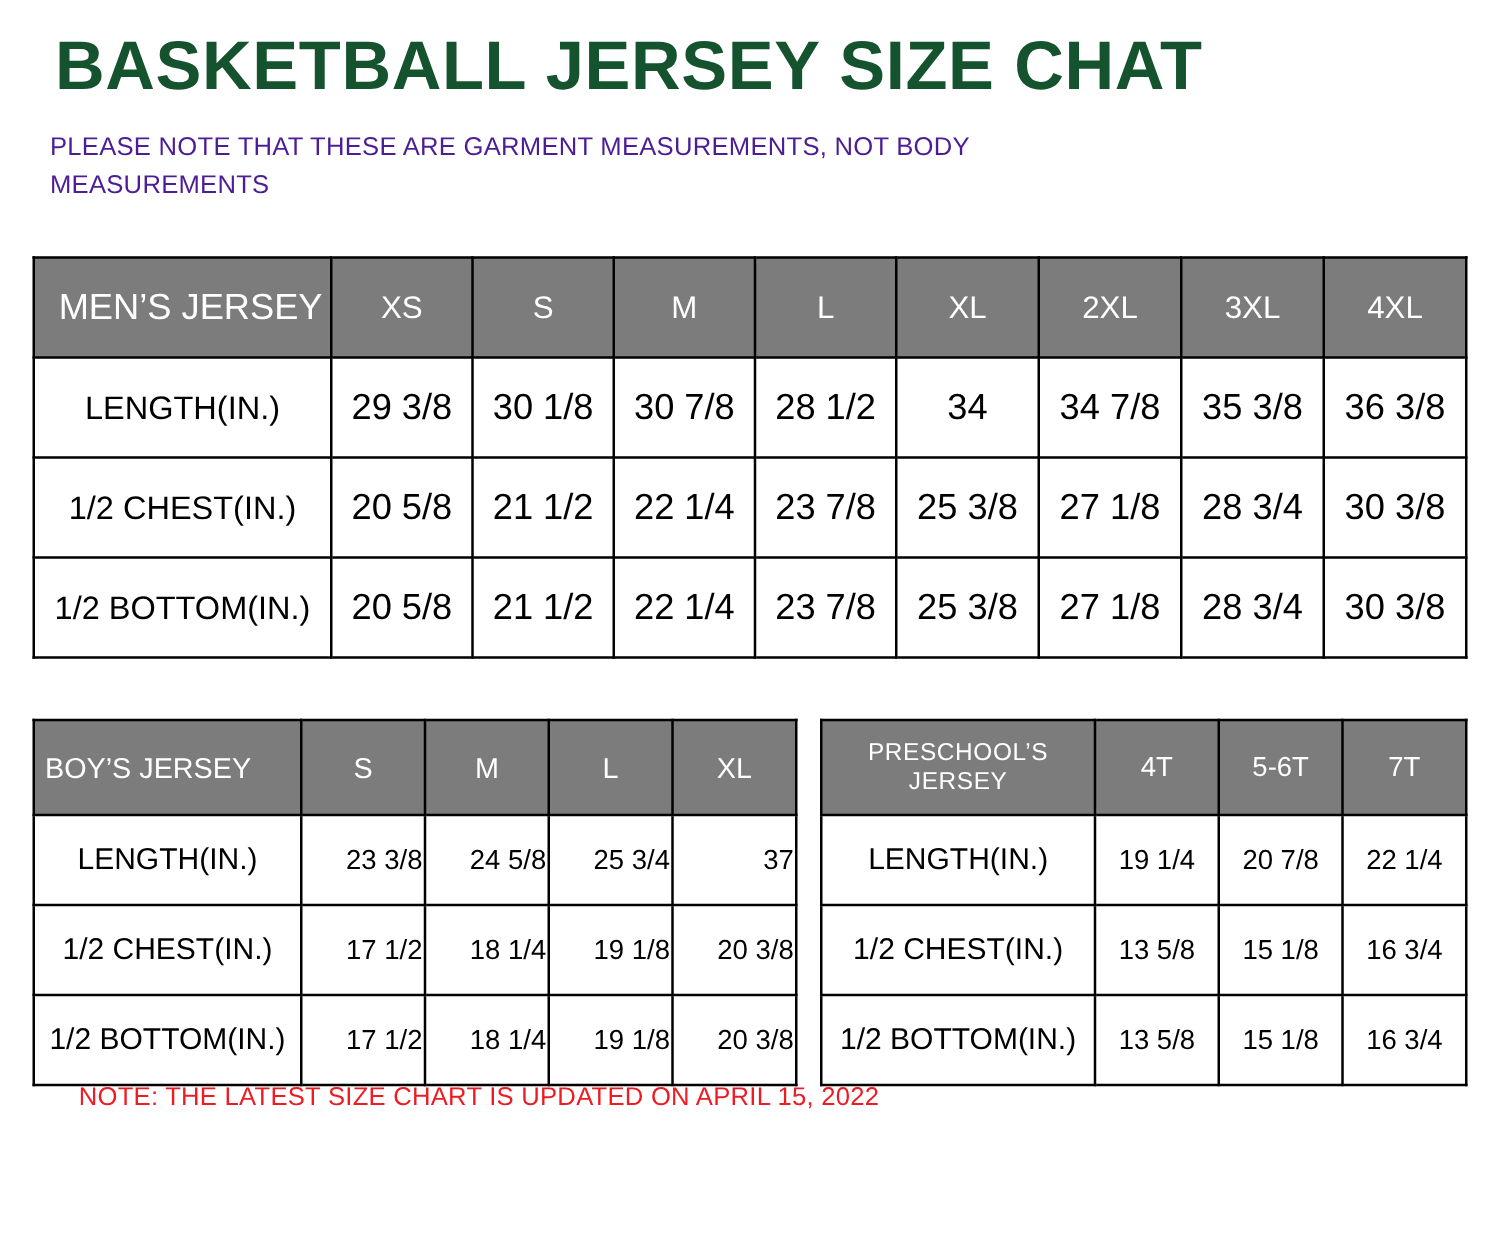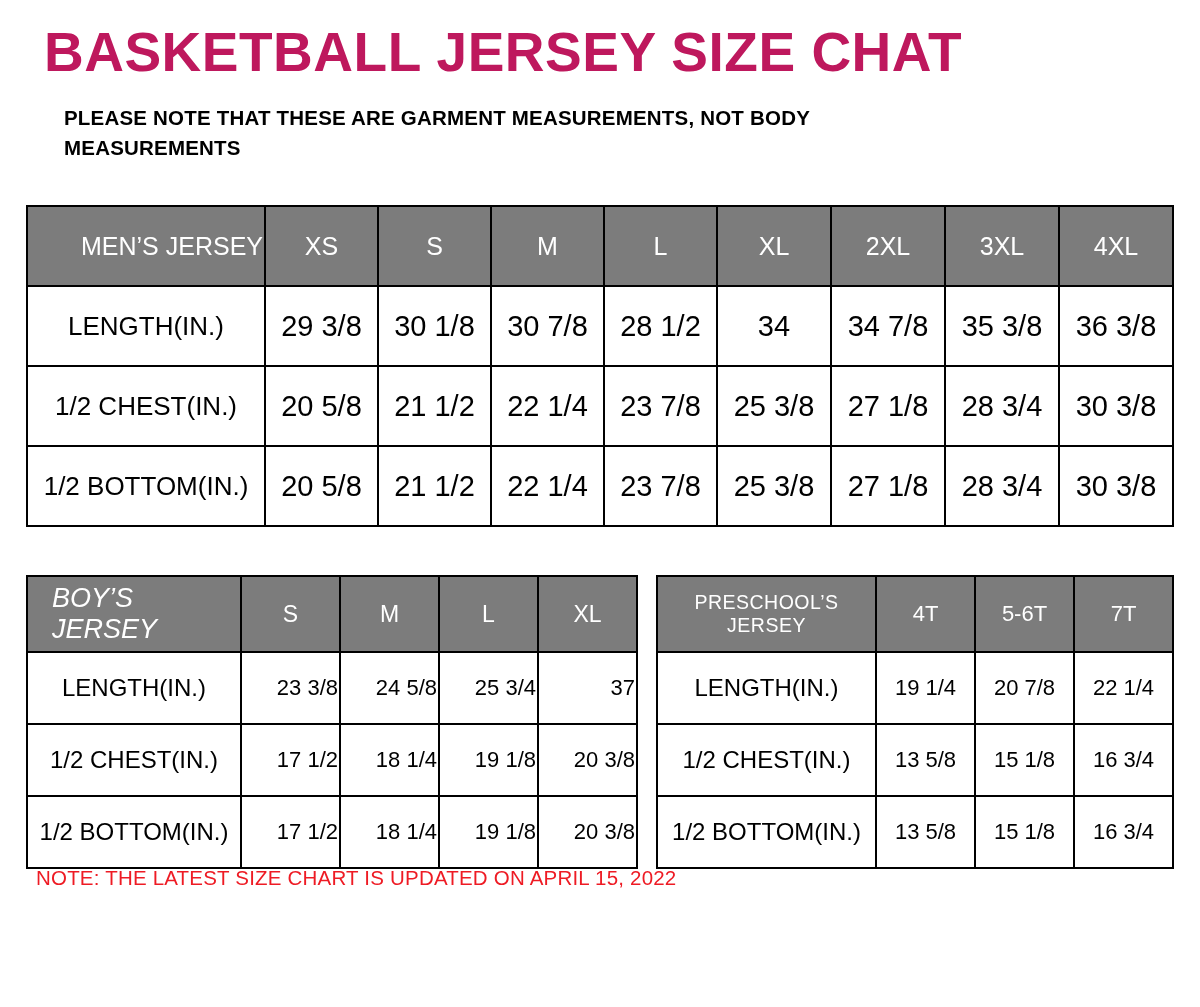--- a/index.html
+++ b/index.html
@@ -24,35 +24,34 @@
   }
 
   .title {
     position: absolute;
     left: 44px;
     top: 24px;
     font-size: 55px;
     font-weight: 700;
     letter-spacing: 0.5px;
     line-height: 1.05;
-    color: #be185d;
+    color: #14532d;
     white-space: nowrap;
   }
 
   .note-top {
     position: absolute;
     left: 40px;
     top: 103px;
     width: 880px;
     font-size: 20.5px;
-    font-weight: 700;
+    font-weight: 400;
     line-height: 1.45;
-    color: #000000;
+    color: #4c1d95;
     letter-spacing: 0.2px;
-    margin-left: 24px;
   }
 
   table {
     border-collapse: collapse;
     table-layout: fixed;
   }
   table td, table th {
     border: 2px solid #000000;
     text-align: center;
     vertical-align: middle;
@@ -70,22 +69,22 @@
     position: absolute;
     left: 26px;
     top: 205px;
   }
   .men-table { width: 1146px; }
   .men-table thead th {
     height: 76px;
     font-size: 25px;
   }
   .men-table thead th.rowhead {
-    font-size: 25px;
-    text-align: right;
+    font-size: 29px;
+    text-align: center;
     padding-left: 14px;
   }
   .men-table tbody td {
     height: 76px;
     font-size: 29px;
   }
   .men-table tbody td.rowhead {
     font-size: 26px;
     text-align: center;
   }
@@ -96,23 +95,22 @@
     left: 26px;
     top: 575px;
   }
   .boy-table { width: 610px; }
   .boy-table thead th {
     height: 72px;
     font-size: 23px;
   }
   .boy-table thead th.rowhead {
     text-align: left;
-    padding-left: 24px;
-    font-size: 27px;
-    font-style: italic;
+    padding-left: 8px;
+    font-size: 23px;
   }
   .boy-table tbody td {
     height: 68px;
     font-size: 22px;
     text-align: right;
   }
   .boy-table tbody td.rowhead {
     font-size: 24px;
     text-align: center;
   }
@@ -144,21 +142,21 @@
   .note-bottom {
     position: absolute;
     left: 36px;
     top: 858px;
     width: 1130px;
     font-size: 20.5px;
     line-height: 1.95;
     color: #ee1b24;
     letter-spacing: 0.2px;
   }
-  .note-bottom div { white-space: nowrap; }
+  .note-bottom div { white-space: nowrap; margin-left: 27px; }
 </style>
 </head>
 <body>
 
 <div class="page">
 
   <div class="title">BASKETBALL JERSEY SIZE CHAT</div>
 
   <div class="note-top">PLEASE NOTE THAT THESE ARE GARMENT MEASUREMENTS, NOT BODY MEASUREMENTS</div>
 

